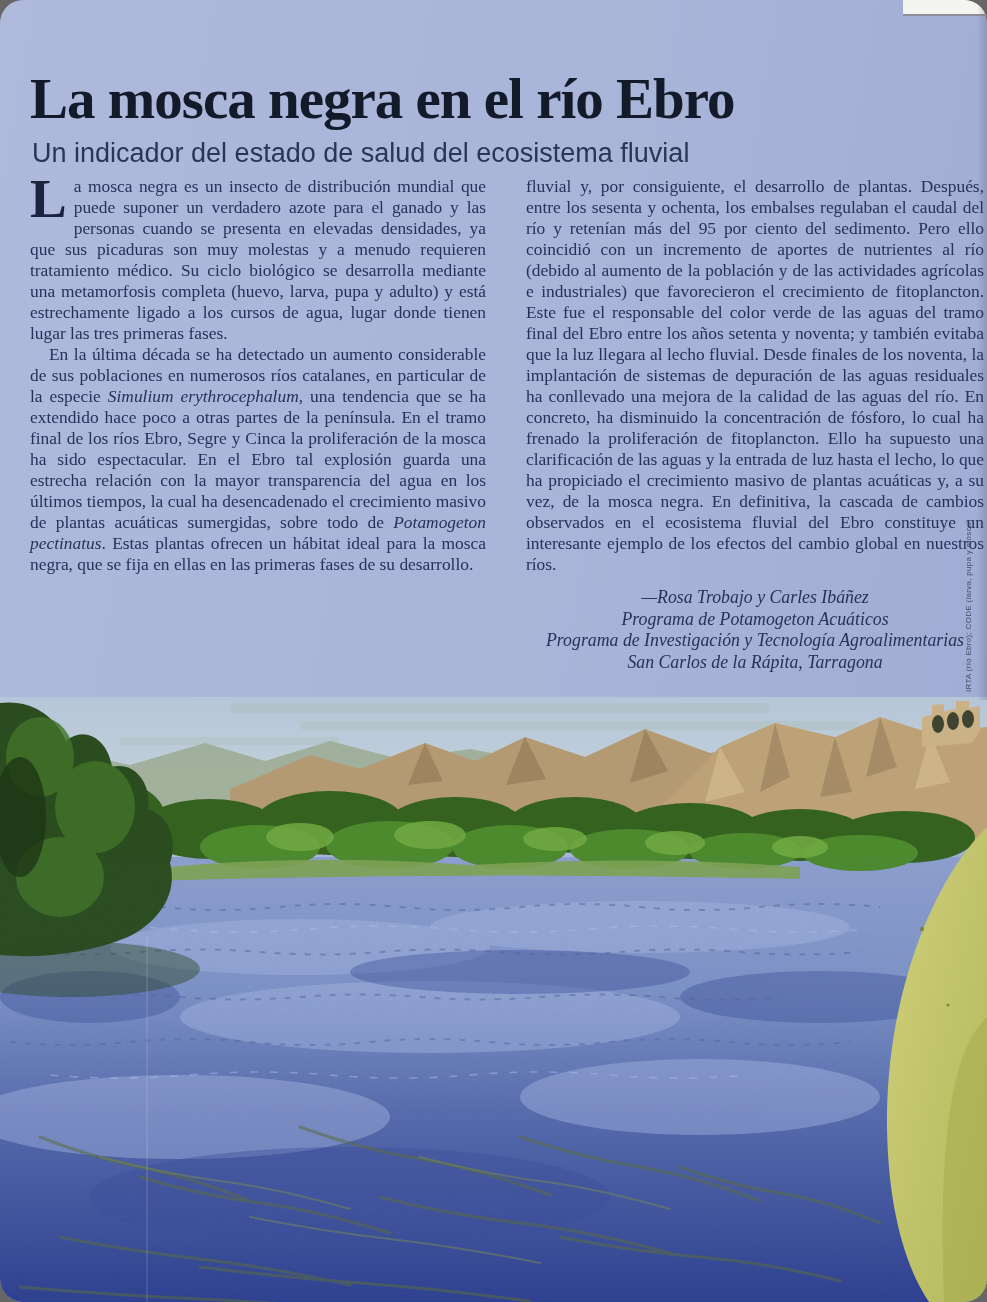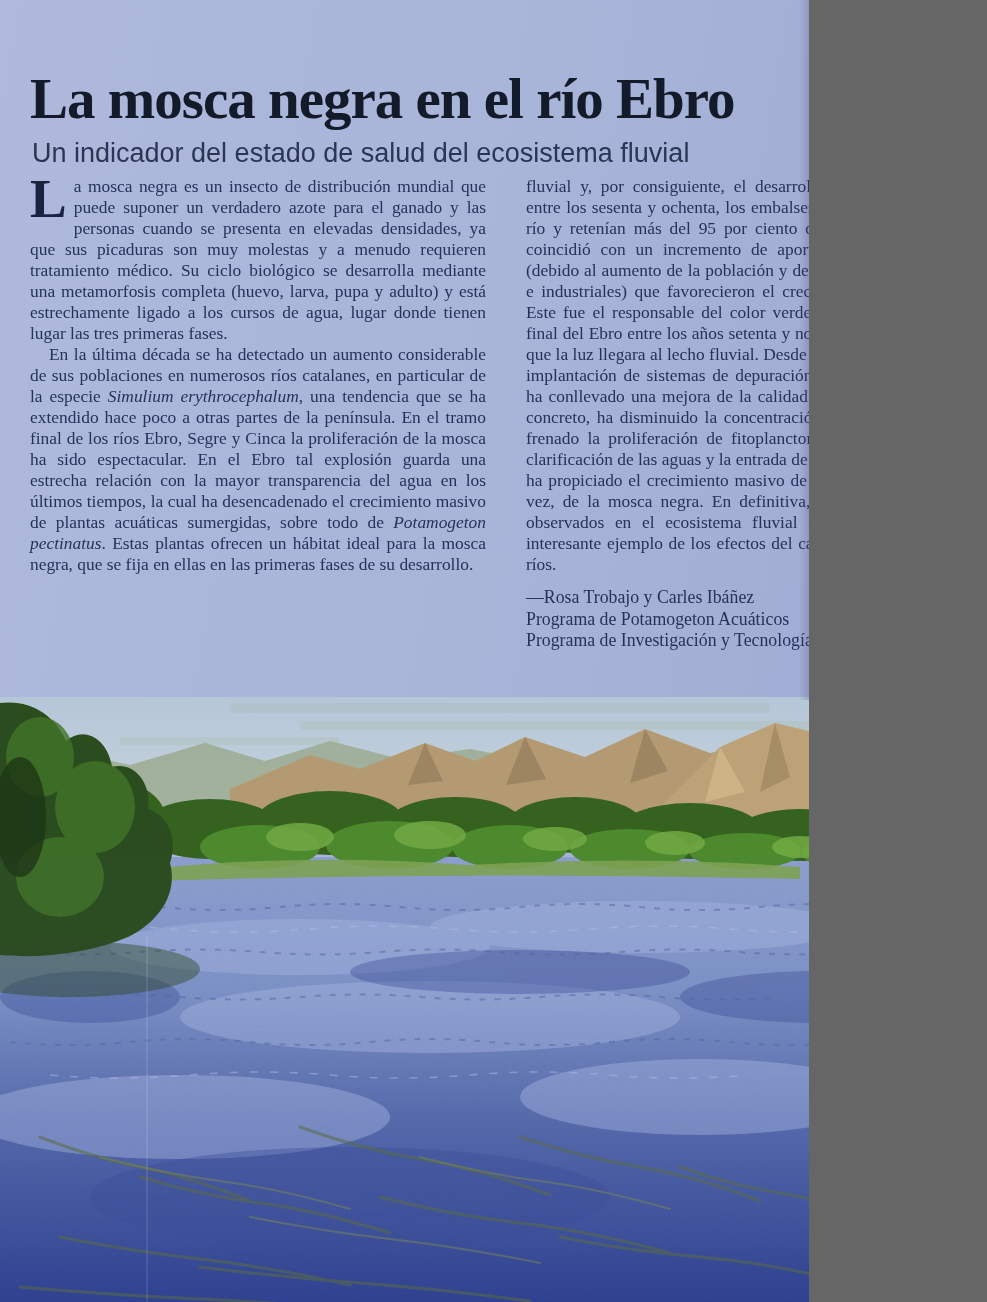--- a/index.html
+++ b/index.html
@@ -1,38 +1,39 @@
 <!DOCTYPE html>
 <html><head>
 <meta charset="utf-8">
 <style>
   html,body { margin:0; padding:0; background:#666; }
   .page {
-    position:relative; width:809px; height:1302px; overflow:hidden;
+    position:relative; width:987px; height:1302px; overflow:hidden;
     background:linear-gradient(100deg,#aeb9dc 0%,#a8b4d8 55%,#9fabd3 100%);
     font-family:"Liberation Serif", serif;
+    border-radius:23px;
   }
   .corner-strip { position:absolute; top:0; left:903px; width:84px; height:14px;
     background:#f4f4f0; border-bottom:2px solid #8e9097; }
   .edge-shade { position:absolute; right:0; top:0; width:10px; height:700px;
     background:linear-gradient(to right, rgba(70,80,110,0), rgba(60,70,100,.22)); }
   .title { position:absolute; top:28px; left:30px; width:930px;
     font-family:"Liberation Serif", serif; font-weight:bold;
     font-size:57px; letter-spacing:-1px; color:#131a2a; }
   .subtitle { position:absolute; top:110px; left:32px; width:930px;
     font-family:"Liberation Sans", sans-serif; font-size:27px; color:#2b3554;margin-top:28px; }
   .col { position:absolute; top:176px; font-size:17.4px; line-height:21px;
     color:#263259; text-align:justify; }
   .col-left  { left:30px;  width:456px; }
   .col-right { left:526px; width:458px; }
   .body-p { margin:0; }
   .body-p.indent { text-indent:19px; }
   .dropcap { float:left; font-size:55px; line-height:40px; font-weight:bold;
     color:#1a2440; margin:3px 7px 0 0; }
-  .byline { margin-top:12px; text-align:left; 
+  .byline { margin-top:12px; text-align:center; font-style:italic;
     font-size:17.8px; line-height:21.5px; color:#263259; }
   .photo { position:absolute; left:0; top:697px; width:987px; height:605px; display:block; }
   .credit { position:absolute; left:964px; top:692px; width:226px;
     transform:rotate(-90deg); transform-origin:0 0;
     font-family:"Liberation Sans", sans-serif; font-size:8px; letter-spacing:.3px;
     color:#454e66; white-space:nowrap; }
 </style>
 </head>
 <body>
 
@@ -47,20 +48,21 @@
     <p class="body-p"><span class="dropcap">L</span><span>a mosca negra es un insecto de distribución mundial que puede suponer un verdadero azote para el ganado y las personas cuando se presenta en elevadas densidades, ya que sus picaduras son muy molestas y a menudo requieren tratamiento médico. Su ciclo biológico se desarrolla mediante una metamorfosis completa (huevo, larva, pupa y adulto) y está estrechamente ligado a los cursos de agua, lugar donde tienen lugar las tres primeras fases.</span></p>
     <p class="body-p indent"><span>En la última década se ha detectado un aumento considerable de sus poblaciones en numerosos ríos catalanes, en particular de la especie </span><i>Simulium erythrocephalum</i><span>, una tendencia que se ha extendido hace poco a otras partes de la península. En el tramo final de los ríos Ebro, Segre y Cinca la proliferación de la mosca ha sido espectacular. En el Ebro tal explosión guarda una estrecha relación con la mayor transparencia del agua en los últimos tiempos, la cual ha desencadenado el crecimiento masivo de plantas acuáticas sumergidas, sobre todo de </span><i>Potamogeton pectinatus</i><span>. Estas plantas ofrecen un hábitat ideal para la mosca negra, que se fija en ellas en las primeras fases de su desarrollo.</span></p>
   </div>
 
   <div class="col col-right">
     <p class="body-p">fluvial y, por consiguiente, el desarrollo de plantas. Después, entre los sesenta y ochenta, los embalses regulaban el caudal del río y retenían más del 95 por ciento del sedimento. Pero ello coincidió con un incremento de aportes de nutrientes al río (debido al aumento de la población y de las actividades agrícolas e industriales) que favorecieron el crecimiento de fitoplancton. Este fue el responsable del color verde de las aguas del tramo final del Ebro entre los años setenta y noventa; y también evitaba que la luz llegara al lecho fluvial. Desde finales de los noventa, la implantación de sistemas de depuración de las aguas residuales ha conllevado una mejora de la calidad de las aguas del río. En concreto, ha disminuido la concentración de fósforo, lo cual ha frenado la proliferación de fitoplancton. Ello ha supuesto una clarificación de las aguas y la entrada de luz hasta el lecho, lo que ha propiciado el crecimiento masivo de plantas acuáticas y, a su vez, de la mosca negra. En definitiva, la cascada de cambios observados en el ecosistema fluvial del Ebro constituye un interesante ejemplo de los efectos del cambio global en nuestros ríos.</p>
     <div class="byline">
       <div>—Rosa Trobajo y Carles Ibáñez</div>
       <div>Programa de Potamogeton Acuáticos</div>
       <div>Programa de Investigación y Tecnología Agroalimentarias</div>
+      <div>San Carlos de la Rápita, Tarragona</div>
     </div>
   </div>
 
   <svg class="photo" viewBox="0 0 987 605" preserveAspectRatio="none" aria-hidden="true">
     <defs>
       <linearGradient id="skyg" x1="0" y1="0" x2="0" y2="1">
         <stop offset="0" stop-color="#b5c6d8"></stop>
           <stop offset="1" stop-color="#ccd7dd"></stop>
       </linearGradient>
       <linearGradient id="waterg" x1="0" y1="0" x2="0" y2="1">

